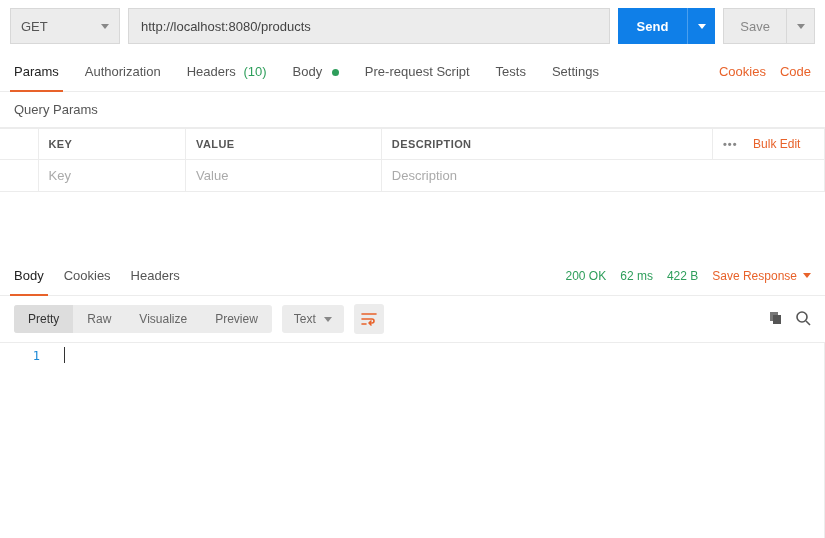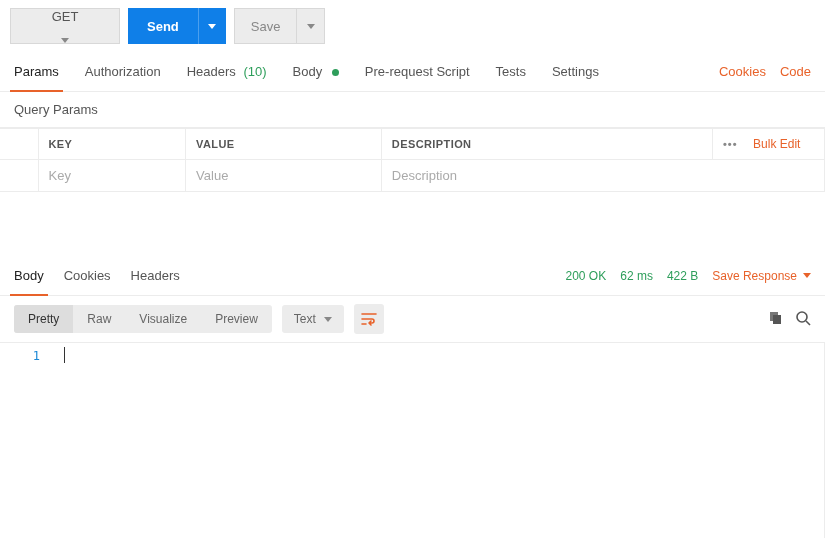--- a/index.html
+++ b/index.html
@@ -1,18 +1,18 @@
 <!DOCTYPE html>
 <html><head>
 <meta charset="utf-8">
 <style>
 * { box-sizing: border-box; margin: 0; padding: 0; }
 body { font-family: -apple-system, BlinkMacSystemFont, "Segoe UI", Helvetica, Arial, sans-serif; font-size: 13px; color: #333; background: #fff; width: 825px; height: 538px; overflow: hidden; }
 .request-row { display: flex; align-items: center; padding: 8px 10px; gap: 8px; }
-.method-select { display: flex; align-items: center; justify-content: space-between; width: 110px; height: 36px; background: #ececec; border: 1px solid #d8d8d8; padding: 0 10px; font-size: 13px; cursor: pointer; flex-direction: column; }
+.method-select { display: flex; align-items: center; justify-content: space-between; width: 110px; height: 36px; background: #ececec; border: 1px solid #d8d8d8; padding: 0 10px; font-size: 13px; cursor: pointer; }
 .method-label { font-weight: 400; color: #555; }
 .chevron { width: 0; height: 0; border-left: 4px solid transparent; border-right: 4px solid transparent; border-top: 5px solid #888; }
 .url-input { flex: 1; height: 36px; background: #ececec; border: 1px solid #d8d8d8; padding: 0 12px; font-size: 13px; color: #444; }
 .send-group { display: flex; }
 .send-btn { height: 36px; background: #0f7fe8; color: #fff; border: none; padding: 0 19px; font-size: 13px; font-weight: 600; cursor: pointer; }
 .send-drop { width: 28px; height: 36px; background: #0f7fe8; border: none; border-left: 1px solid rgba(255,255,255,0.25); display: flex; align-items: center; justify-content: center; cursor: pointer; }
 .send-drop .chevron { border-top-color: #fff; }
 .save-group { display: flex; }
 .save-btn { height: 36px; background: #ececec; border: 1px solid #d8d8d8; color: #888; padding: 0 16px; font-size: 13px; cursor: pointer; }
 .save-drop { width: 28px; height: 36px; background: #ececec; border: 1px solid #d8d8d8; border-left: none; display: flex; align-items: center; justify-content: center; cursor: pointer; }
@@ -56,20 +56,21 @@
 input { outline: none; font-family: inherit; }
 </style>
 </head>
 <body>
 
 <div class="request-row">
   <div class="method-select">
     <span class="method-label">GET</span>
     <span class="chevron"></span>
   </div>
+  <input class="url-input" type="text" value="http://localhost:8080/products" style="">
   <div class="send-group">
     <button class="send-btn">Send</button>
     <button class="send-drop">
         <span class="chevron"></span>
       </button>
   </div>
   <div class="save-group">
     <button class="save-btn">Save</button>
     <button class="save-drop">
         <span class="chevron"></span>

